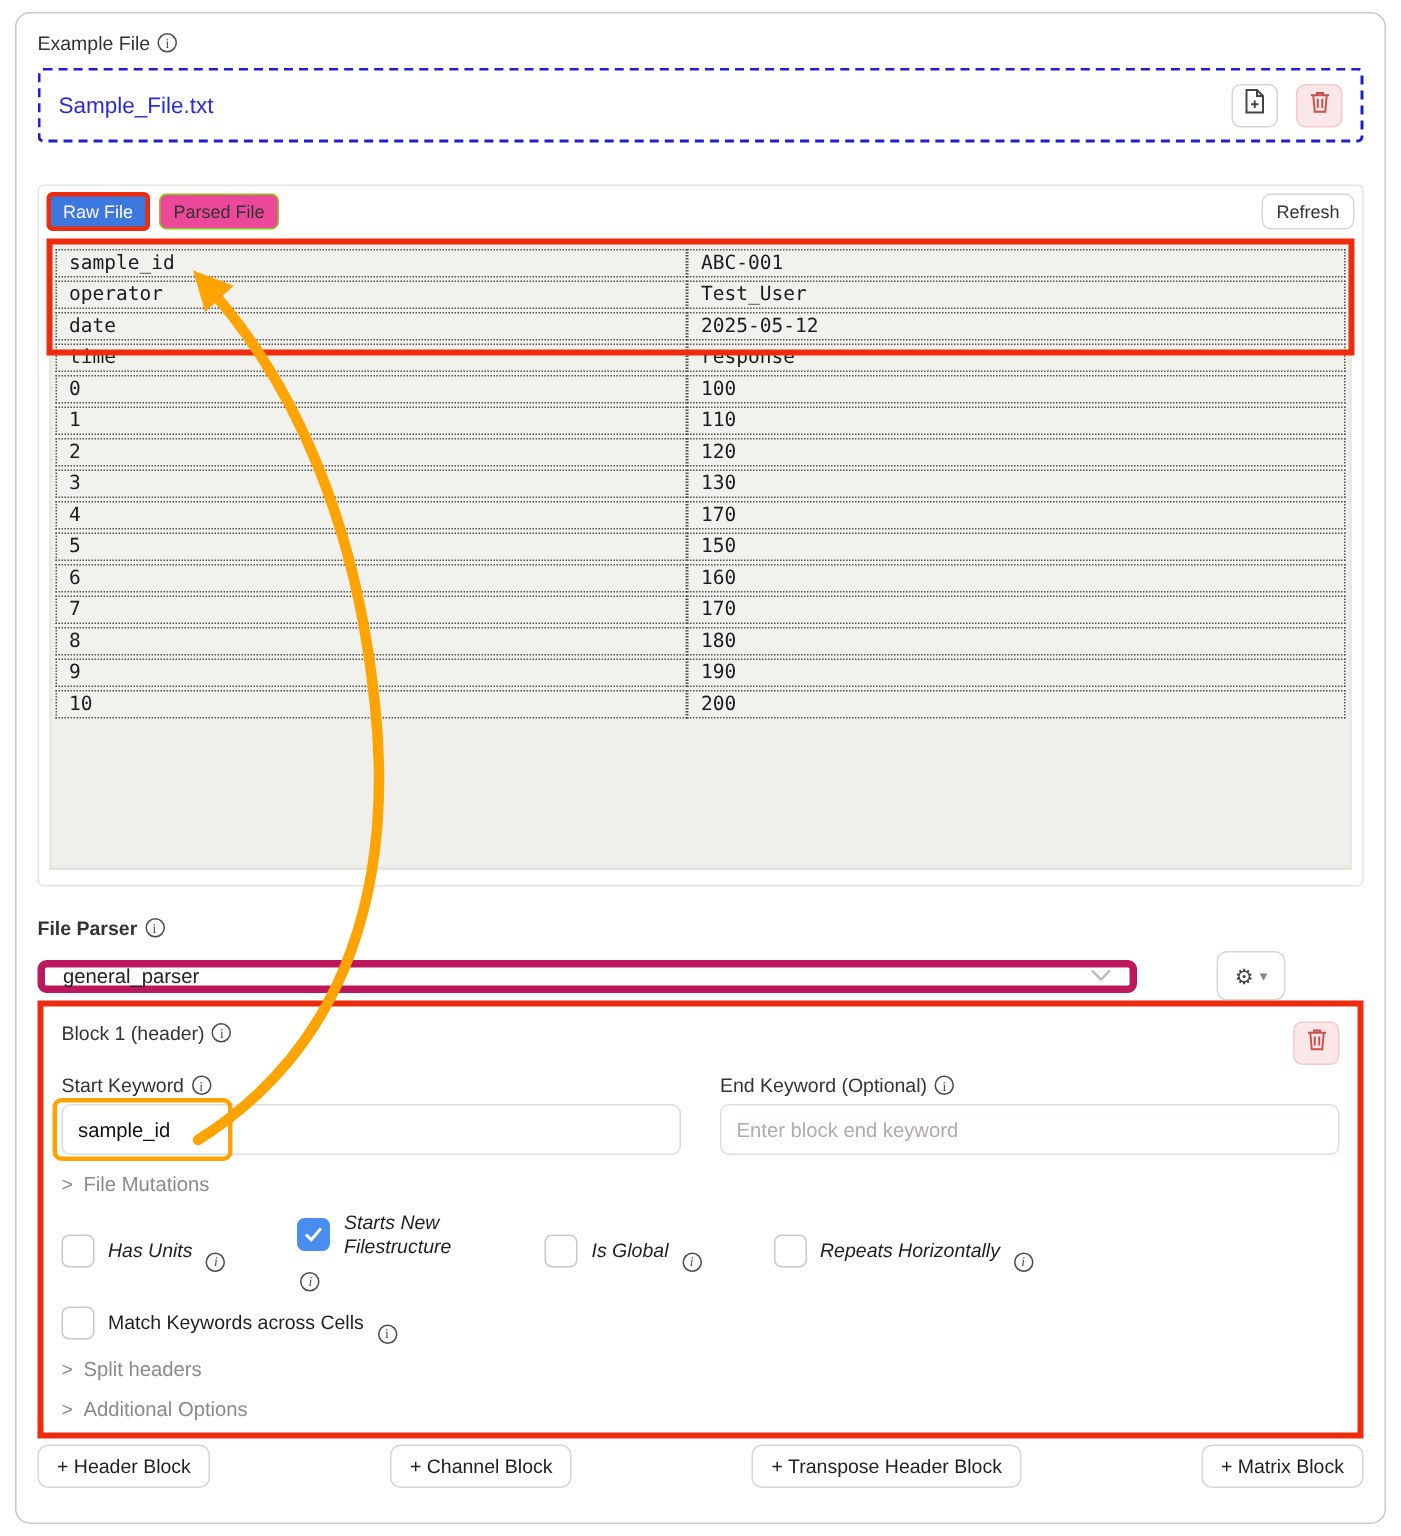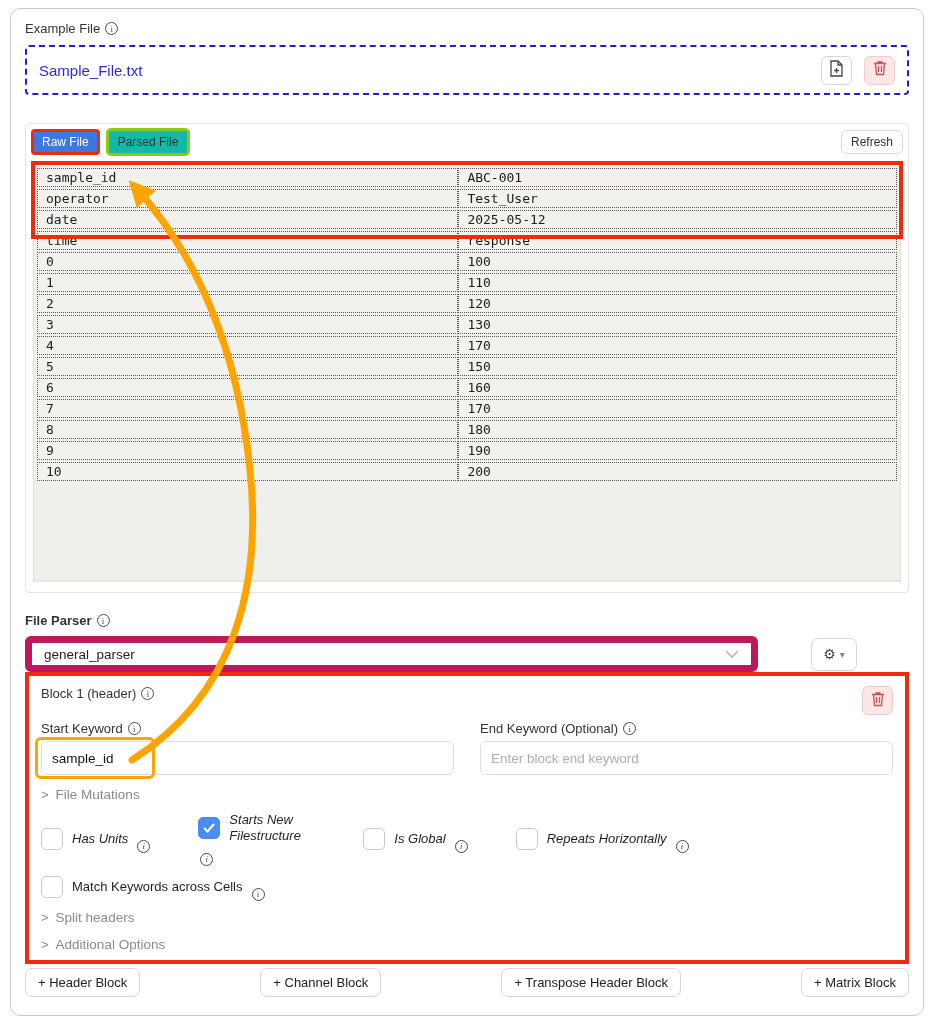--- a/index.html
+++ b/index.html
@@ -23,41 +23,41 @@
   .file-name { color: #2b2bd8; font-size: 15px; }
   .file-actions { margin-left: auto; display: flex; gap: 12px; }
   .icon-btn { width: 31px; height: 29px; border-radius: 6px; display: flex; align-items: center;
               justify-content: center; cursor: pointer; }
   .icon-btn.neutral { background: #fff; border: 1px solid #d6d6d6; }
   .icon-btn.danger  { background: #fbe7e7; border: 1px solid #f3caca; }
 
   
   .viewer-panel { margin-top: 28px; border: 1px solid #e4e4e4; border-radius: 4px; padding: 4px 5px 10px; }
   .tab-row { display: flex; align-items: center; gap: 6px; }
-  .tab { font-size: 12px; padding: 4px 9px; border-radius: 5px; border: 3px solid #84cc16;
-         background: #14b8a6; color: #333; cursor: pointer; }
+  .tab { font-size: 12px; padding: 4px 9px; border-radius: 5px; border: 1px solid #84cc16;
+         background: #ec4899; color: #333; cursor: pointer; }
   .tab.active { background: #3c78dd; color: #fff; border: 3px solid #ee2b0c; border-radius: 4px; padding: 3px 8px; }
   .refresh-btn { margin-left: auto; font-size: 12px; padding: 4px 9px; border-radius: 6px;
                  border: 1px solid #d6d6d6; background: #fff; color: #333; cursor: pointer; }
 
   .table-wrap { position: relative; margin: 6px 2px 0; background: #efefec; height: 420px;
                 padding: 3px; border: 1px solid #e2e2df; box-shadow: inset 0 -1px 2px rgba(0,0,0,.05); }
   table.raw { width: 100%; border-collapse: separate; border-spacing: 0 2px;
               font-family: "DejaVu Sans Mono", monospace; font-size: 13px; color: #1c1c1c; table-layout: fixed; }
   table.raw td { background: #f1f1ee; border: 1px dotted #55524e; height: 17px; padding: 1px 8px;
                  white-space: nowrap; overflow: hidden; }
   table.raw td:first-child { width: 49%; }
 
   .red-box-table { position: absolute; left: -3px; right: -3px; top: -2px; height: 78px;
                    border: 4px solid #ee2b0c; pointer-events: none; z-index: 20; }
 
   
   .parser-label { margin-top: 20px; }
   .parser-row { margin-top: 8px; display: flex; align-items: center; }
-  .select { position: relative; flex: 1; max-width: 733px; height: 36px; border: 7px solid #be185d;
+  .select { position: relative; flex: 1; max-width: 733px; height: 22px; border: 5px solid #be185d;
             border-radius: 6px; display: flex; align-items: center; padding: 0 12px;
             font-size: 13.5px; color: #222; cursor: pointer; background: #fff; }
   .select .chev { margin-left: auto; color: #b9b9b9; }
   .gear-btn { margin-left: 53px; margin-right: 50px; height: 33px; min-width: 46px; border: 1px solid #d6d6d6;
               border-radius: 7px; background: #fff; display: flex; align-items: center; justify-content: center;
               gap: 4px; font-size: 14px; color: #444; cursor: pointer; }
   .gear-btn .caret { font-size: 10px; color: #888; }
 
   
   .block { position: relative; margin-top: 0; border: 4px solid #ee2b0c; padding: 10px 12px 8px; background: #fff; }

